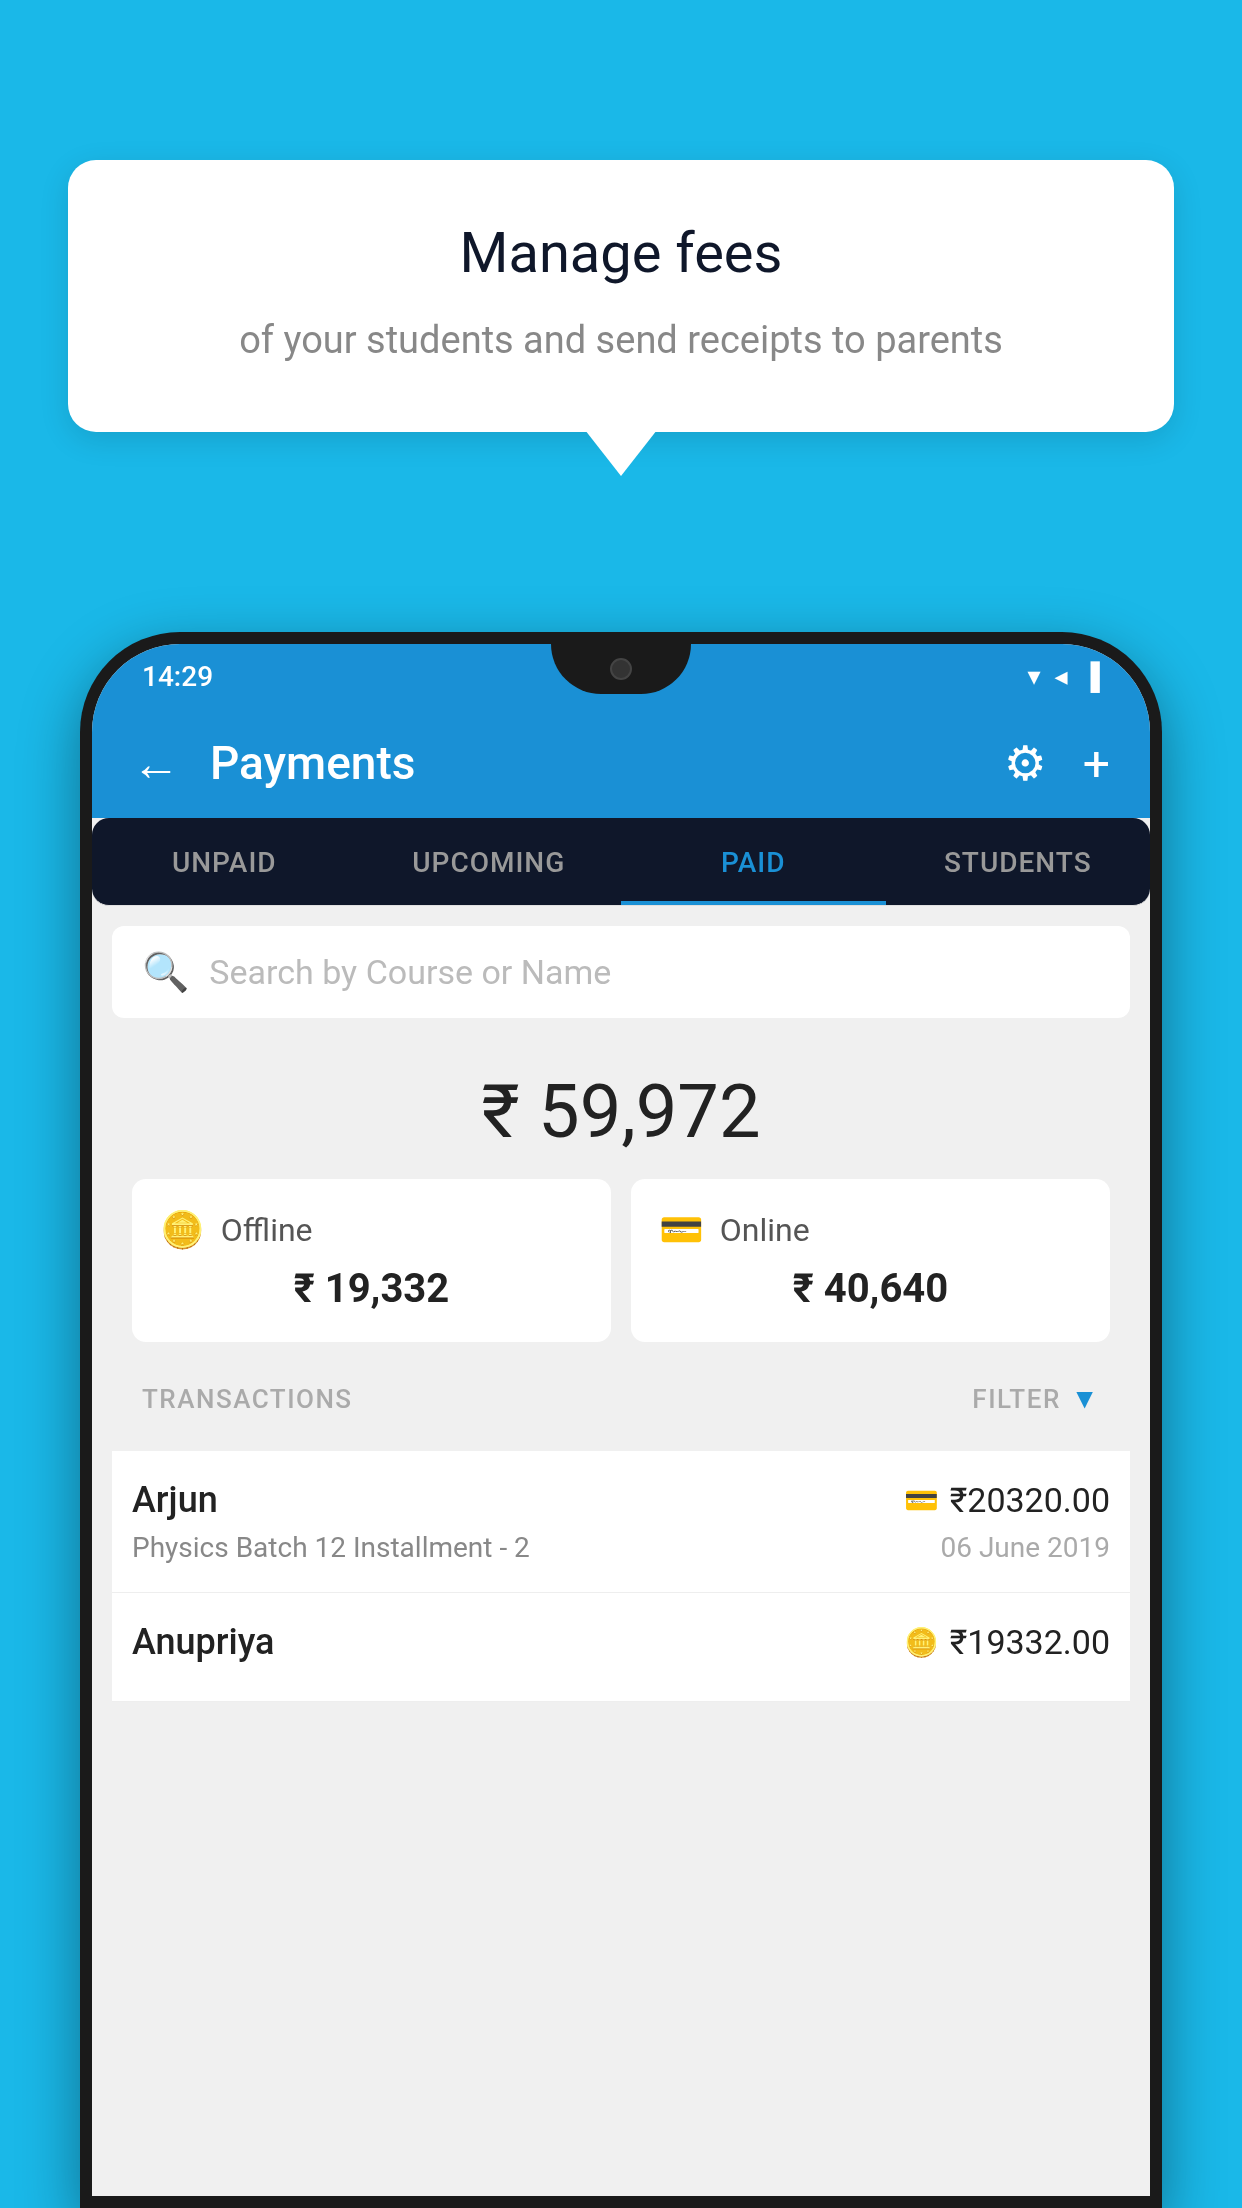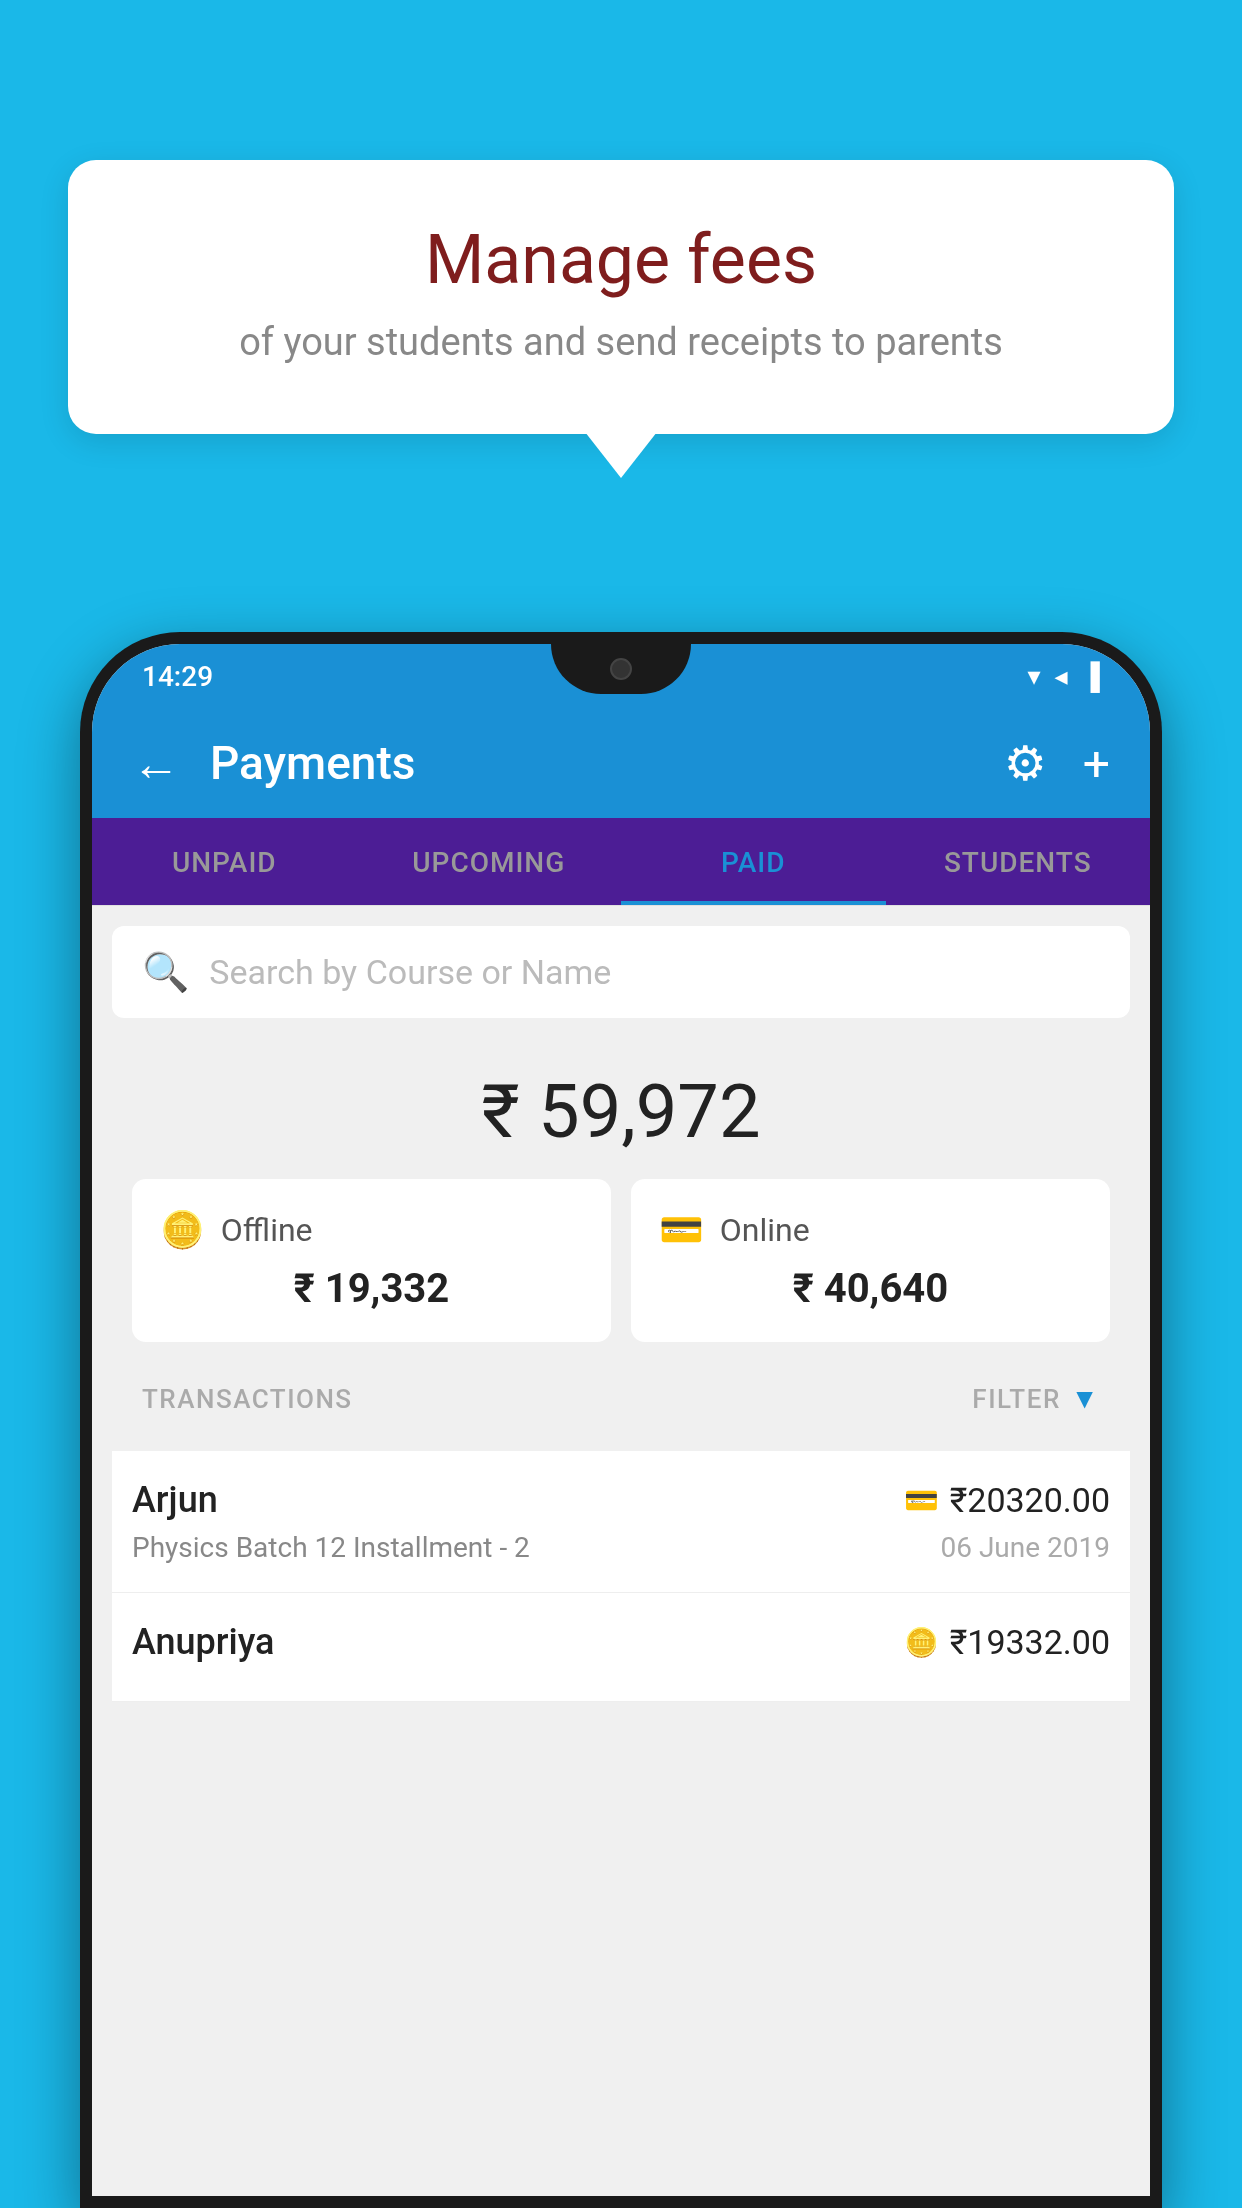--- a/index.html
+++ b/index.html
@@ -30,24 +30,24 @@
       bottom: -44px;
       left: 50%;
       transform: translateX(-50%);
       width: 0;
       height: 0;
       border-left: 36px solid transparent;
       border-right: 36px solid transparent;
       border-top: 46px solid white;
     }
     .speech-bubble-title {
-      font-size: 68px;
-      color: #7f1d1d;
+      font-size: 56px;
+      color: #0f172a;
       font-weight: 400;
-      margin-bottom: 20px;
+      margin-bottom: 32px;
     }
     .speech-bubble-subtitle {
       font-size: 38px;
       color: #888;
       font-weight: 400;
     }
 
     
     .phone-frame {
       position: absolute;
@@ -145,23 +145,24 @@
       gap: 36px;
     }
     .gear-icon, .plus-icon {
       color: white;
       font-size: 48px;
       cursor: pointer;
     }
 
     
     .tab-bar {
-      background: #4c1d95;
+      background: #0f172a;
       display: flex;
       border-bottom: 1px solid #e0e0e0;
+      border-radius: 17px;
     }
     .tab-item {
       flex: 1;
       text-align: center;
       padding: 28px 0 22px;
       font-size: 28px;
       font-weight: 500;
       color: #999;
       letter-spacing: 1px;
       cursor: pointer;

